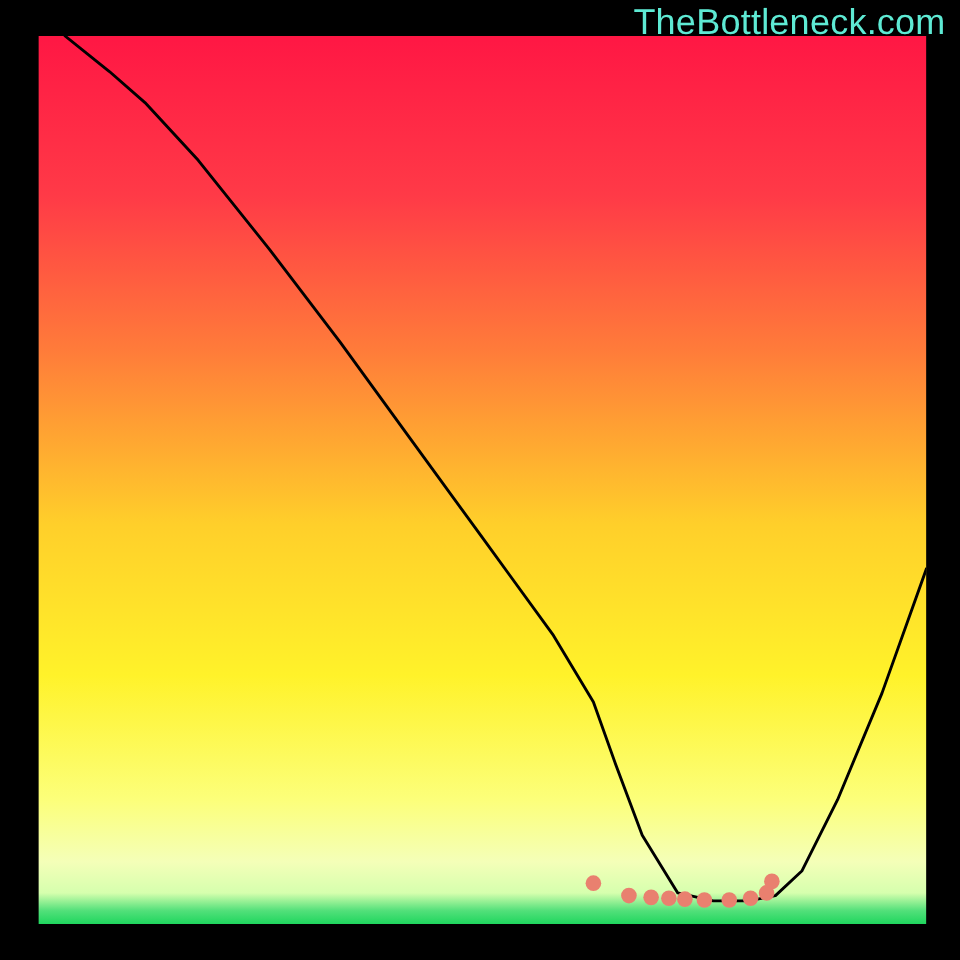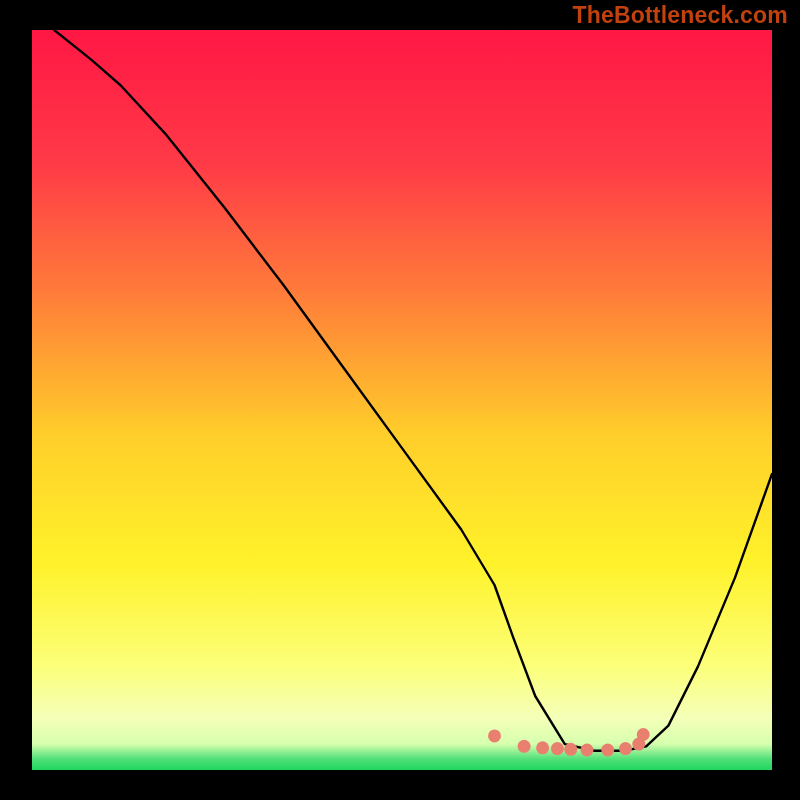--- a/index.html
+++ b/index.html
@@ -14,23 +14,23 @@
   .frame {
     position: relative;
     width: 800px;
     height: 800px;
     background: #000;
   }
   .watermark {
     position: absolute;
     top: 2px;
     right: 12px;
-    color: #c2410c;
-    font-size: 23px;
-    font-weight: 700;
+    color: #5eead4;
+    font-size: 30px;
+    font-weight: 400;
     letter-spacing: 0.2px;
   }
   .plot {
     position: absolute;
     left: 32px;
     top: 30px;
     width: 740px;
     height: 740px;
   }
   svg {

